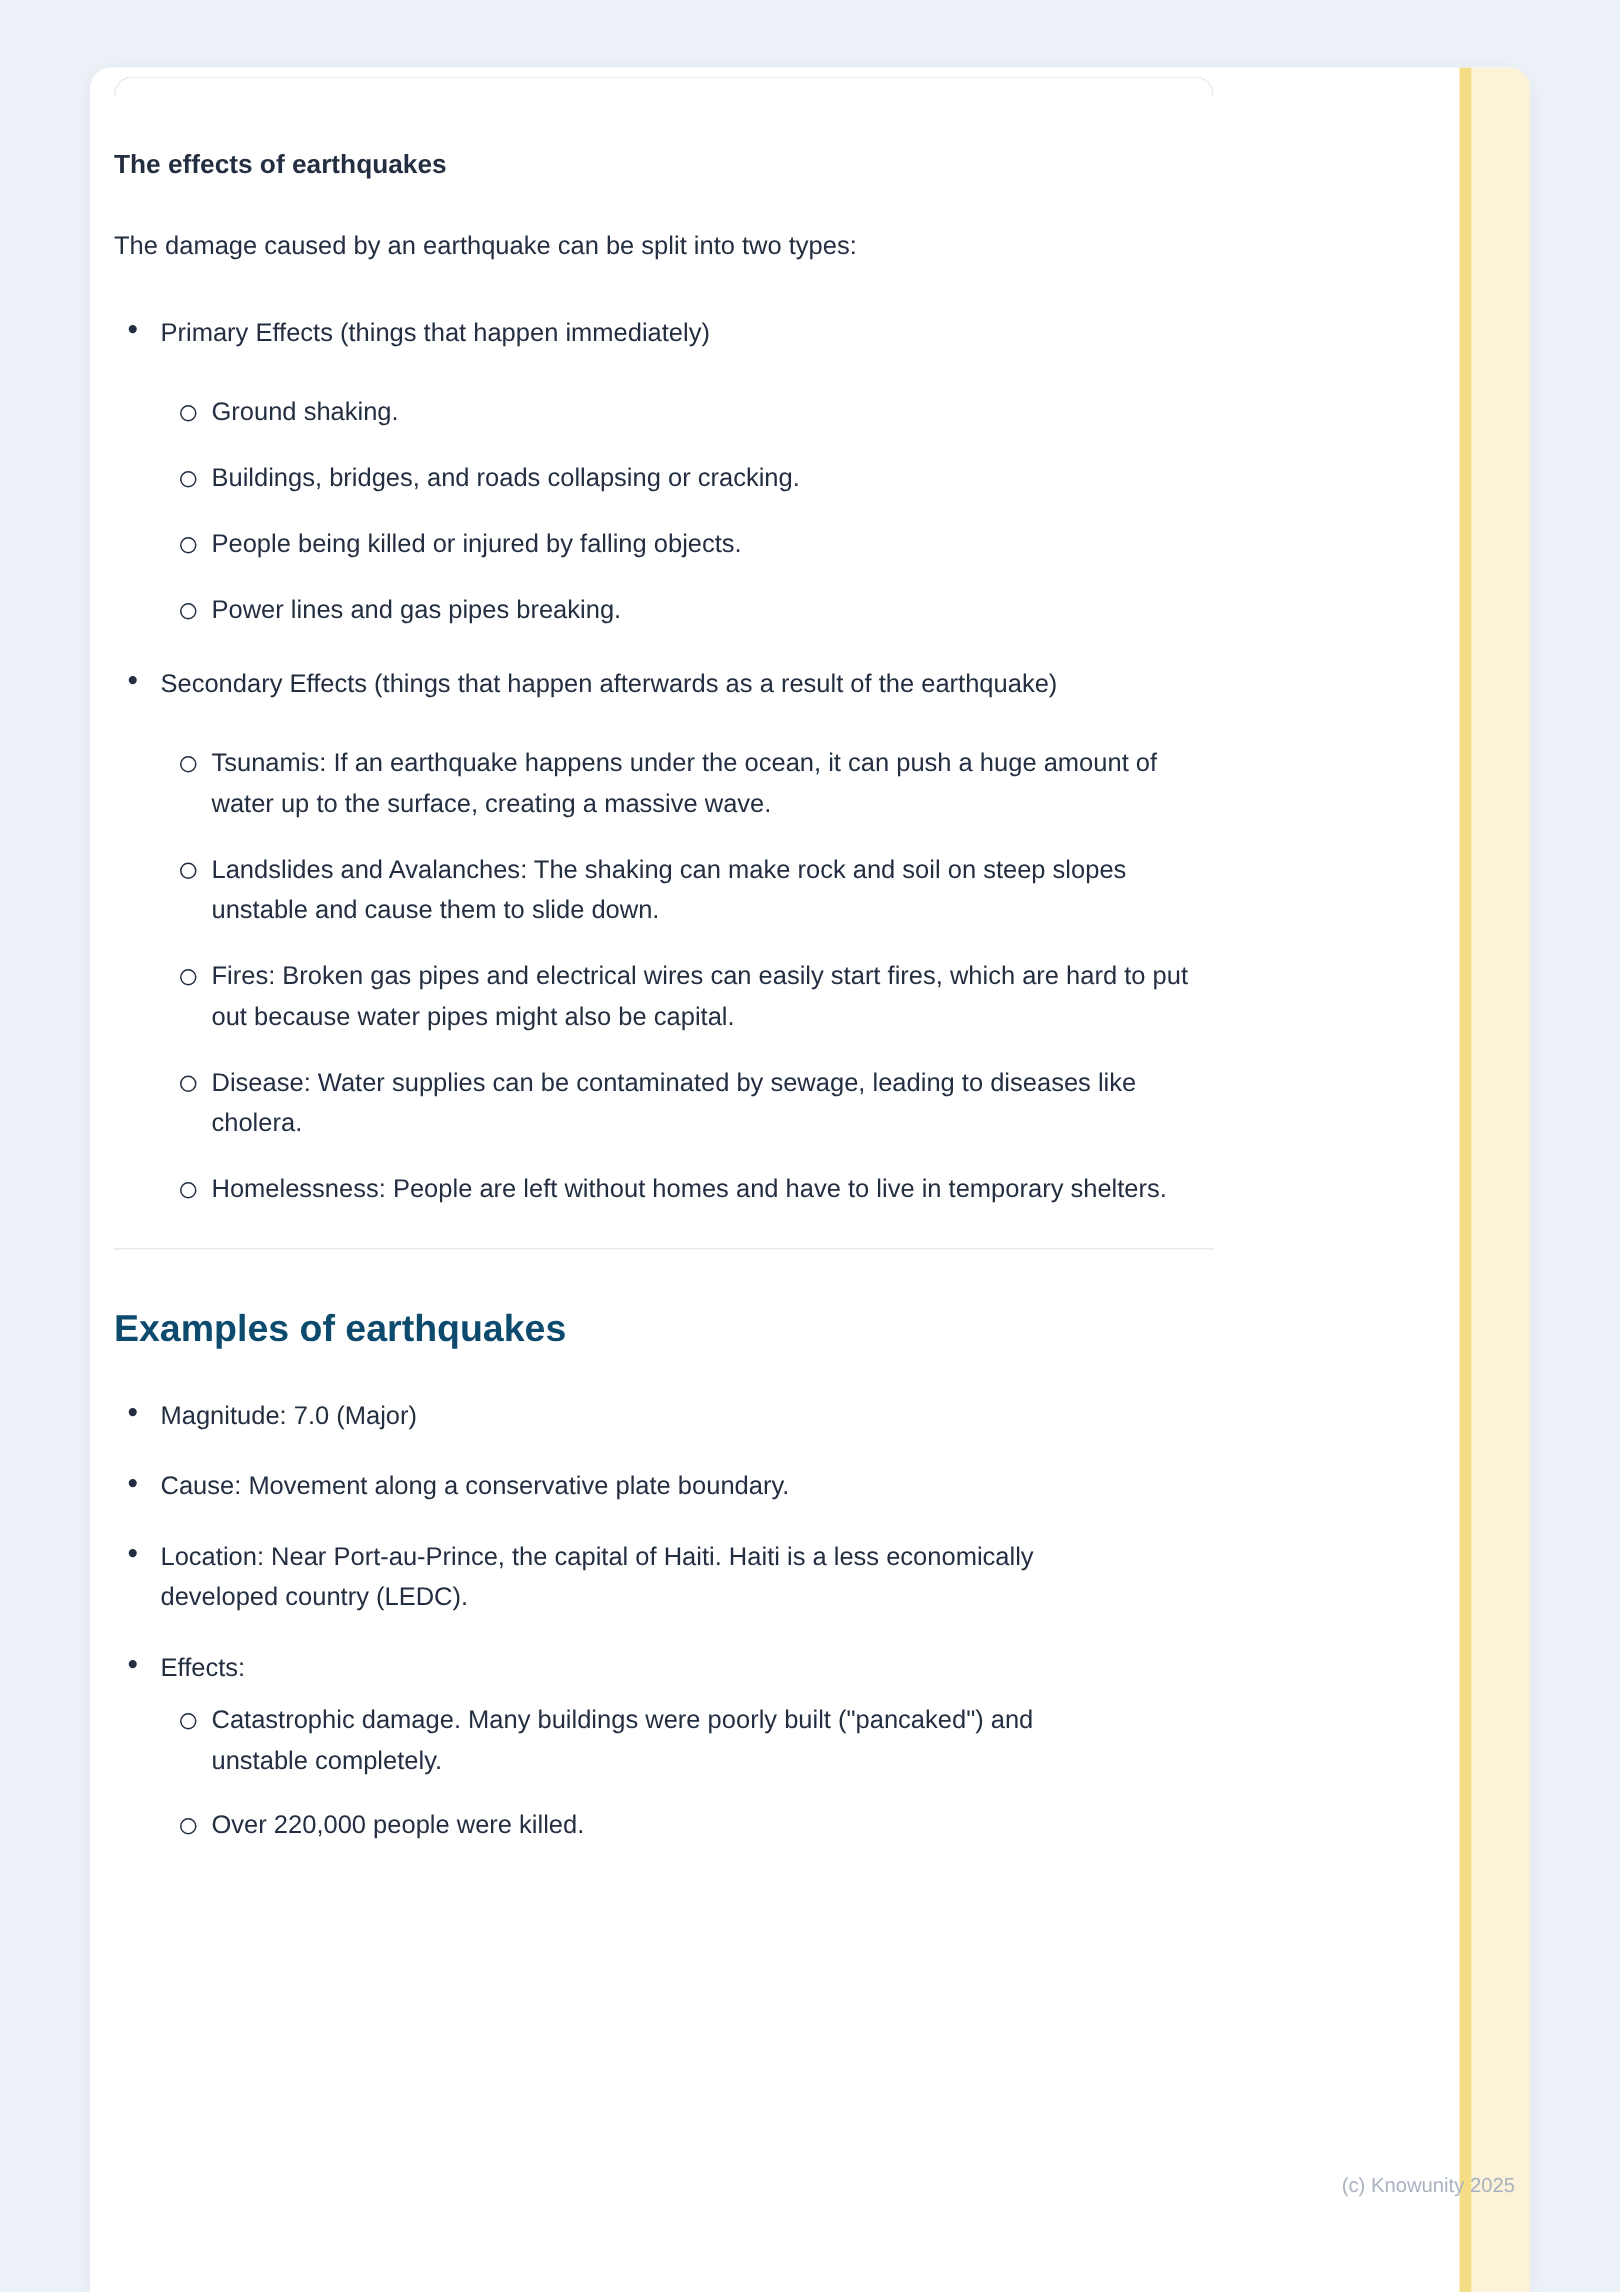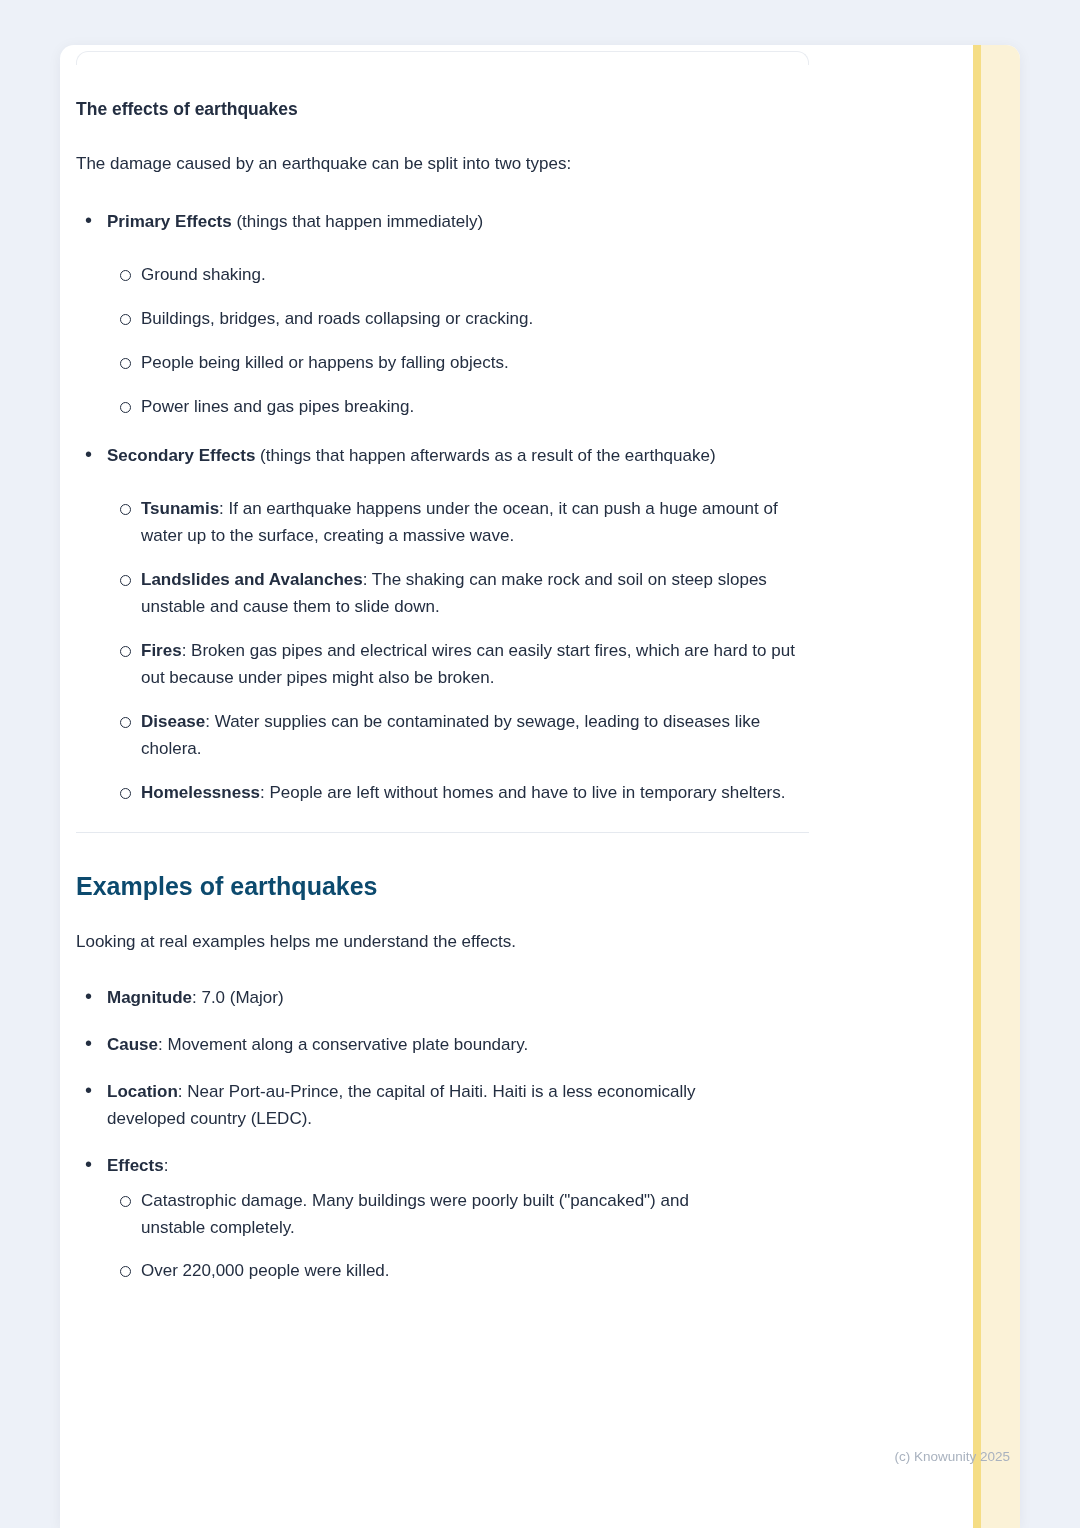--- a/index.html
+++ b/index.html
@@ -48,21 +48,21 @@
     font-size: 17.5px;
     font-weight: 700;
     line-height: 27px;
     margin: 31px 0 0 0;
   }
   .body, li {
     font-size: 17px;
     line-height: 27px;
   }
   p.intro { margin: 27px 0 0 0; max-width: 735px; }
-  strong { font-weight: 700; }
+  strong { font-weight: 400; }
 
   ul { list-style: none; margin: 0; padding: 0; }
 
   .l1 { margin-top: 31px; max-width: 735px; }
   .l1 > li {
     position: relative;
     padding-left: 31px;
     margin-bottom: 22px;
   }
   .l1 > li::before {
@@ -136,42 +136,41 @@
       <h3 class="h3">The effects of earthquakes</h3>
 
       <p class="body intro">The damage caused by an earthquake can be split into two types:</p>
 
       <ul class="l1">
         <li>
           <span class="label-line"><strong>Primary Effects</strong><span> (things that happen immediately)</span></span>
           <ul class="l2">
             <li>Ground shaking.</li>
             <li>Buildings, bridges, and roads collapsing or cracking.</li>
-            <li>People being killed or happens by falling objects.</li>
+            <li>People being killed or injured by falling objects.</li>
             <li>Power lines and gas pipes breaking.</li>
           </ul>
         </li>
 
         <li>
           <span class="label-line justify-tight"><strong>Secondary Effects</strong><span> (things that happen afterwards as a result of the earthquake)</span></span>
           <ul class="l2">
             <li><strong>Tsunamis</strong><span>: If an earthquake happens under the ocean, it can push a huge amount of water up to the surface, creating a massive wave.</span></li>
             <li><strong>Landslides and Avalanches</strong><span>: The shaking can make rock and soil on steep slopes unstable and cause them to slide down.</span></li>
-            <li><strong>Fires</strong><span>: Broken gas pipes and electrical wires can easily start fires, which are hard to put out because under pipes might also be broken.</span></li>
+            <li><strong>Fires</strong><span>: Broken gas pipes and electrical wires can easily start fires, which are hard to put out because water pipes might also be capital.</span></li>
             <li><strong>Disease</strong><span>: Water supplies can be contaminated by sewage, leading to diseases like cholera.</span></li>
             <li><strong>Homelessness</strong><span>: People are left without homes and have to live in temporary shelters.</span></li>
           </ul>
         </li>
       </ul>
 
       <hr class="divider">
 
       <h2 class="h2-yellow">Examples of earthquakes</h2>
 
-      <p class="body intro">Looking at real examples helps me understand the effects.</p>
 
 
       <ul class="l1 facts">
         <li><strong>Magnitude</strong><span>: 7.0 (Major)</span></li>
         <li><strong>Cause</strong><span>: Movement along a conservative plate boundary.</span></li>
         <li><strong>Location</strong><span>: Near Port-au-Prince, the capital of Haiti. Haiti is a less economically developed country (LEDC).</span></li>
         <li>
           <span class="label-line"><strong>Effects</strong><span>:</span></span>
           <ul class="l2 effects-sub">
             <li>Catastrophic damage. Many buildings were poorly built ("pancaked") and unstable completely.</li>

